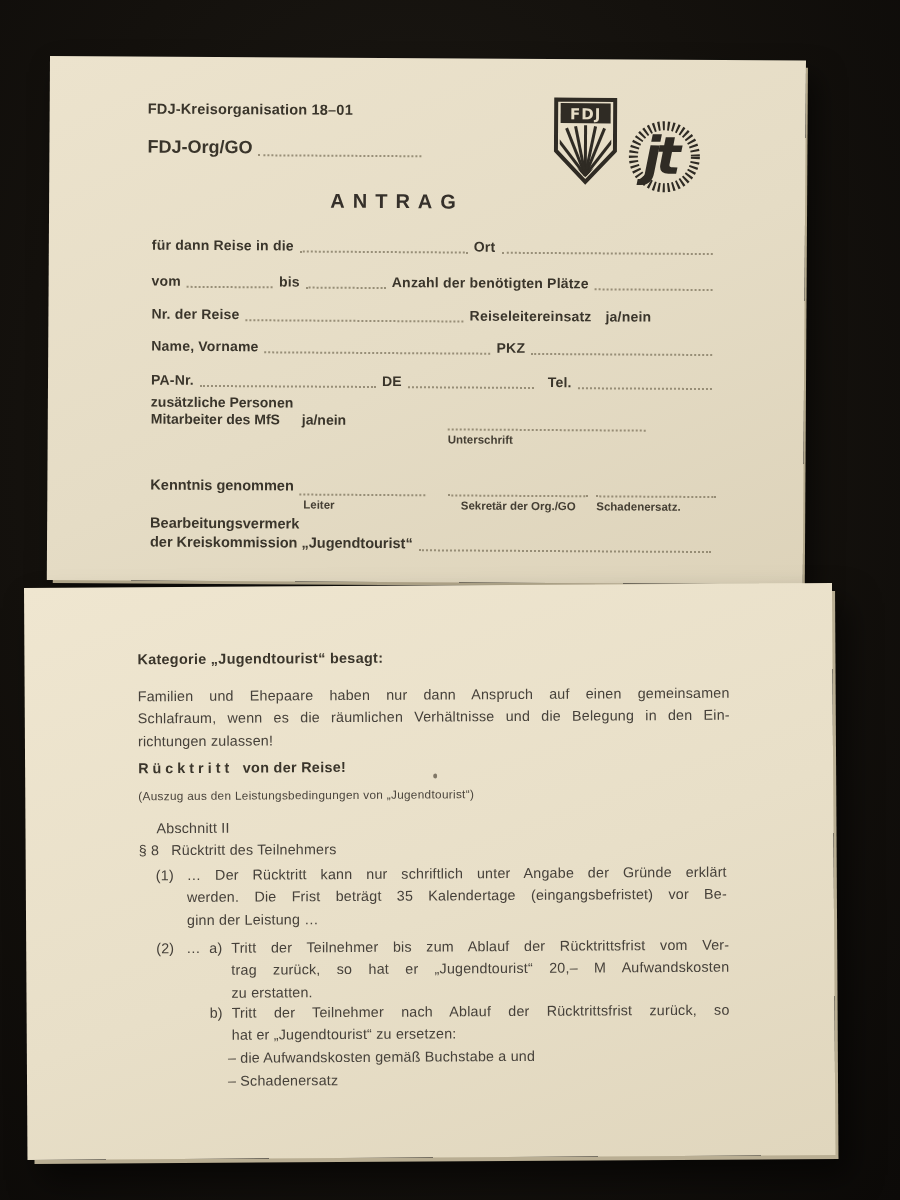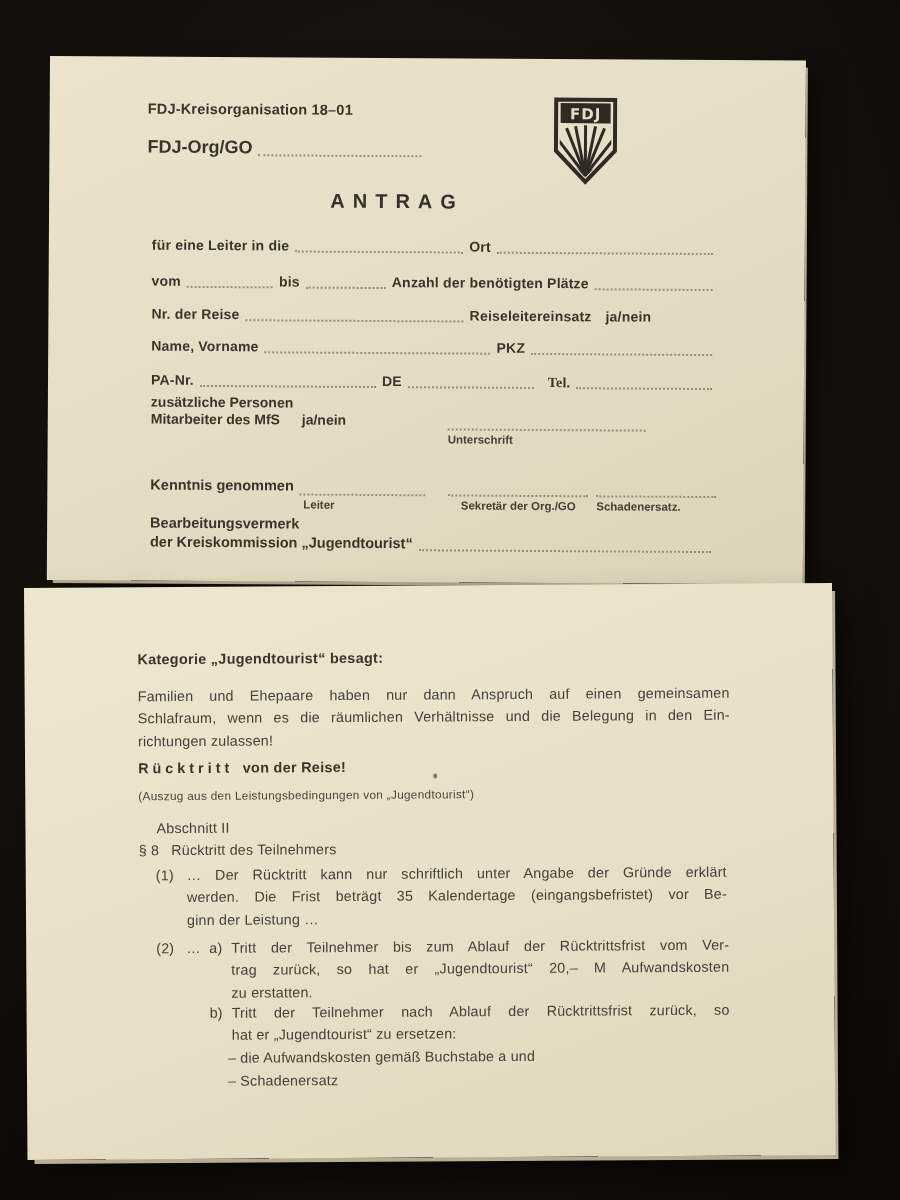--- a/index.html
+++ b/index.html
@@ -88,25 +88,32 @@
             <line x1="32" y1="78" x2="22" y2="29"></line>
             <line x1="32" y1="78" x2="42" y2="29"></line>
           </g>
           <circle cx="32" cy="80" r="8" fill="#2f2b24"></circle>
         </g>
         <rect x="7" y="6" width="50" height="20" fill="#2f2b24"></rect>
         <text x="32" y="22" text-anchor="middle" font-size="15" font-weight="bold" fill="#e6ddc6" letter-spacing="1">FDJ</text>
       </svg>
     </div>
 
+    <div class="abs" style="left:576px;top:58px;">
+      <svg width="78" height="78" viewBox="0 0 78 78">
+        <circle cx="39" cy="39" r="31" fill="none" stroke="#2f2b24" stroke-width="9" stroke-dasharray="2.1 2.7"></circle>
+        <circle cx="39" cy="39" r="25" fill="#e6ddc6" opacity="0.9"></circle>
+        <text x="18" y="56" font-size="52" font-weight="bold" font-style="italic" fill="#2f2b24" letter-spacing="-5">jt</text>
+      </svg>
+    </div>
 
     <div class="title" style="top:132px;">ANTRAG</div>
 
     <div class="frow" style="top:180px;">
-      <span class="lbl">für eine Leiter in die</span>
+      <span class="lbl">für dann Reise in die</span>
       <span class="dot" style="width:168px;"></span>
       <span class="lbl">Ort</span>
       <span class="dot grow"></span>
     </div>
 
     <div class="frow" style="top:216px;">
       <span class="lbl">vom</span>
       <span class="dot" style="width:86px;"></span>
       <span class="lbl">bis</span>
       <span class="dot" style="width:80px;"></span>
@@ -126,21 +133,21 @@
       <span class="dot" style="width:226px;"></span>
       <span class="lbl">PKZ</span>
       <span class="dot grow"></span>
     </div>
 
     <div class="frow" style="top:315px;">
       <span class="lbl">PA-Nr.</span>
       <span class="dot" style="width:176px;"></span>
       <span class="lbl">DE</span>
       <span class="dot" style="width:126px;"></span>
-      <span class="lbl" style="margin-left:8px;font-family:Liberation Serif, serif;">Tel.</span>
+      <span class="lbl" style="margin-left:8px;">Tel.</span>
       <span class="dot grow"></span>
     </div>
 
     <div class="abs b" style="left:103px;top:337px;font-size:14px;line-height:17px;">
       <div>zusätzliche Personen</div>
       <div>
         <span>Mitarbeiter des MfS</span>
         <span style="margin-left:18px;">ja/nein</span>
       </div>
     </div>

